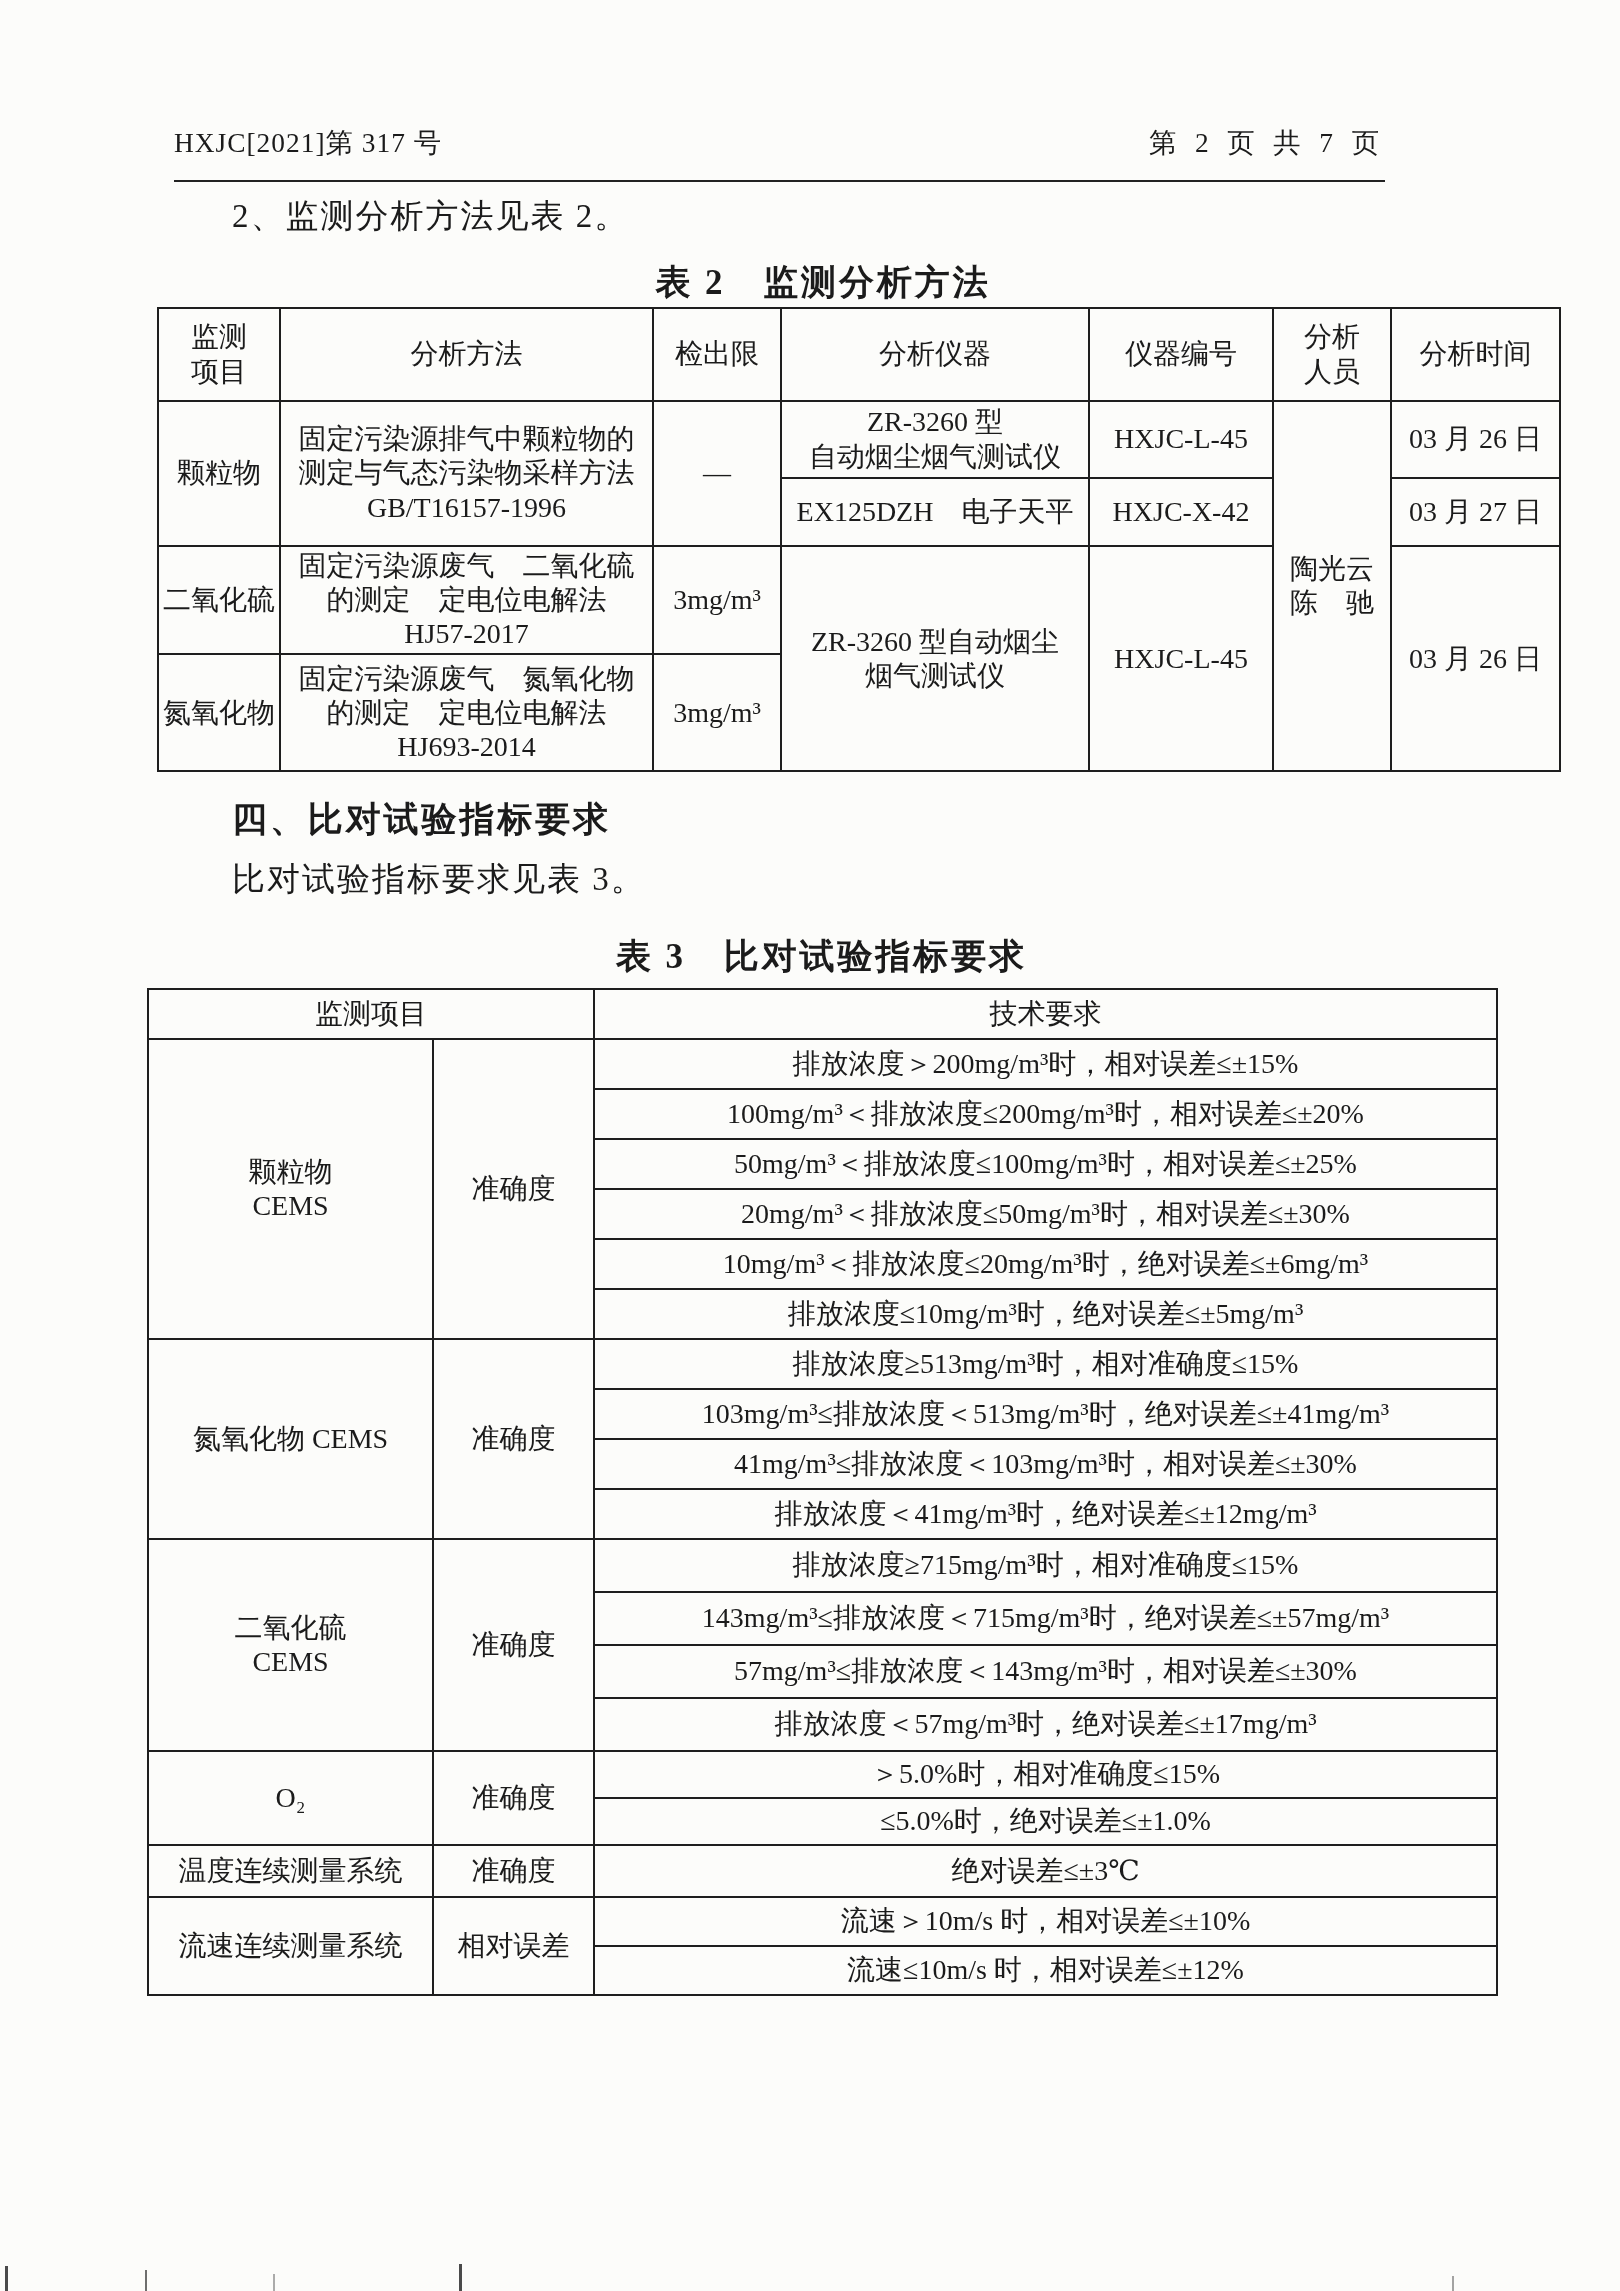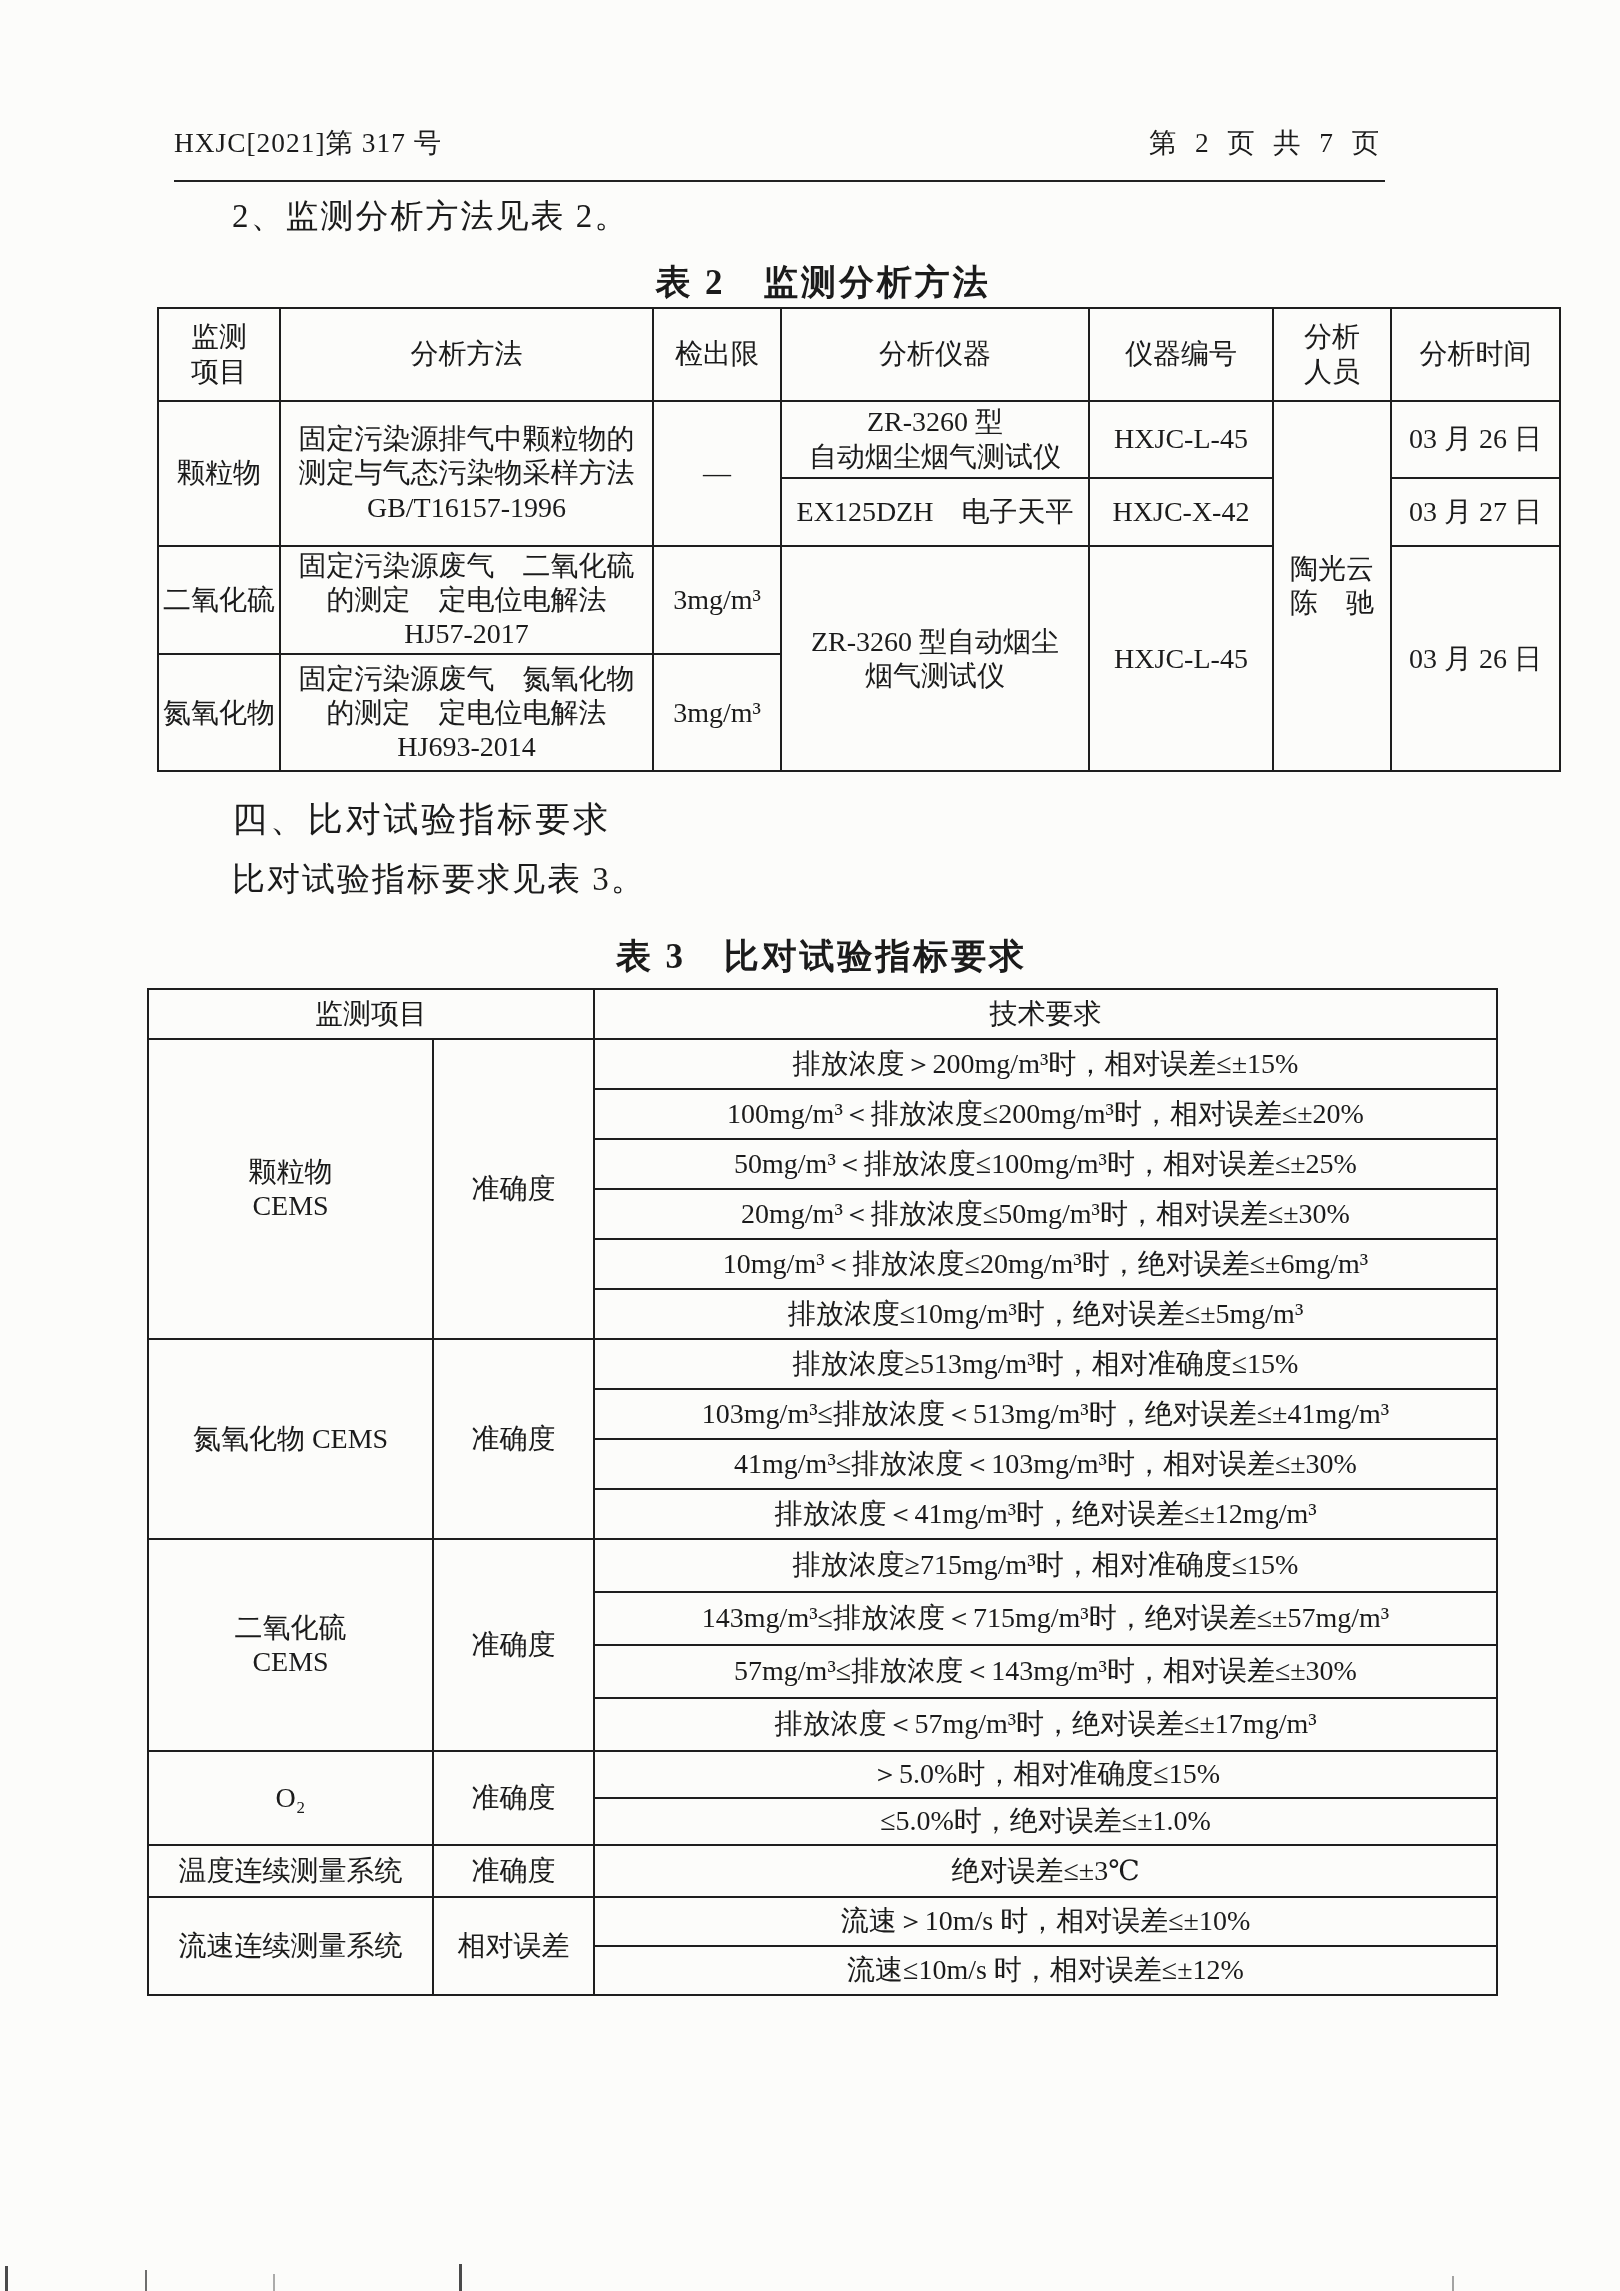--- a/index.html
+++ b/index.html
@@ -13,21 +13,21 @@
   
   #page-header{
     left:174px;top:125px;width:1211px;
     display:flex;justify-content:space-between;align-items:flex-end;
     border-bottom:2.9px solid #222;padding-bottom:19px;
     font-size:27.4px;letter-spacing:1px;
   }
   #page-header .right{letter-spacing:5.9px;}
   
   .para{font-size:33px;letter-spacing:2px;}
-  .section-heading{font-size:35px;font-weight:normal;letter-spacing:2.9px;}
+  .section-heading{font-size:35px;font-weight:bold;letter-spacing:2.9px;}
   .table-title{font-size:35px;font-weight:bold;text-align:center;letter-spacing:2.9px;}
   
   table{border-collapse:collapse;table-layout:fixed;}
   td,th{
     border:2px solid #1e1e1e;
     text-align:center;vertical-align:middle;
     padding:2px 3.9px;font-weight:normal;
     font-size:28px;line-height:1.22;
     white-space:pre-line;
     overflow:hidden;

